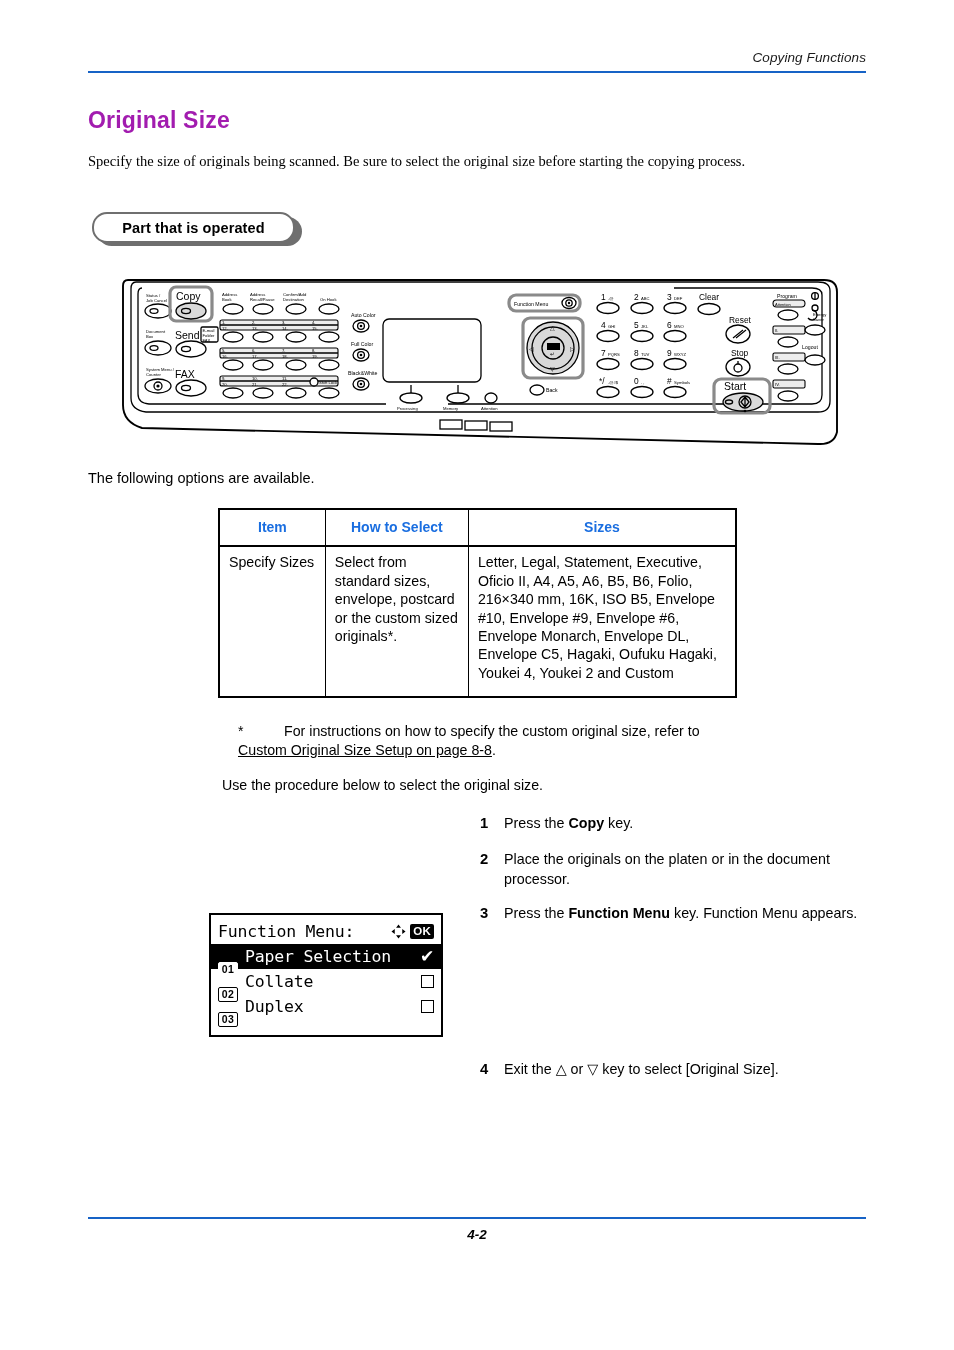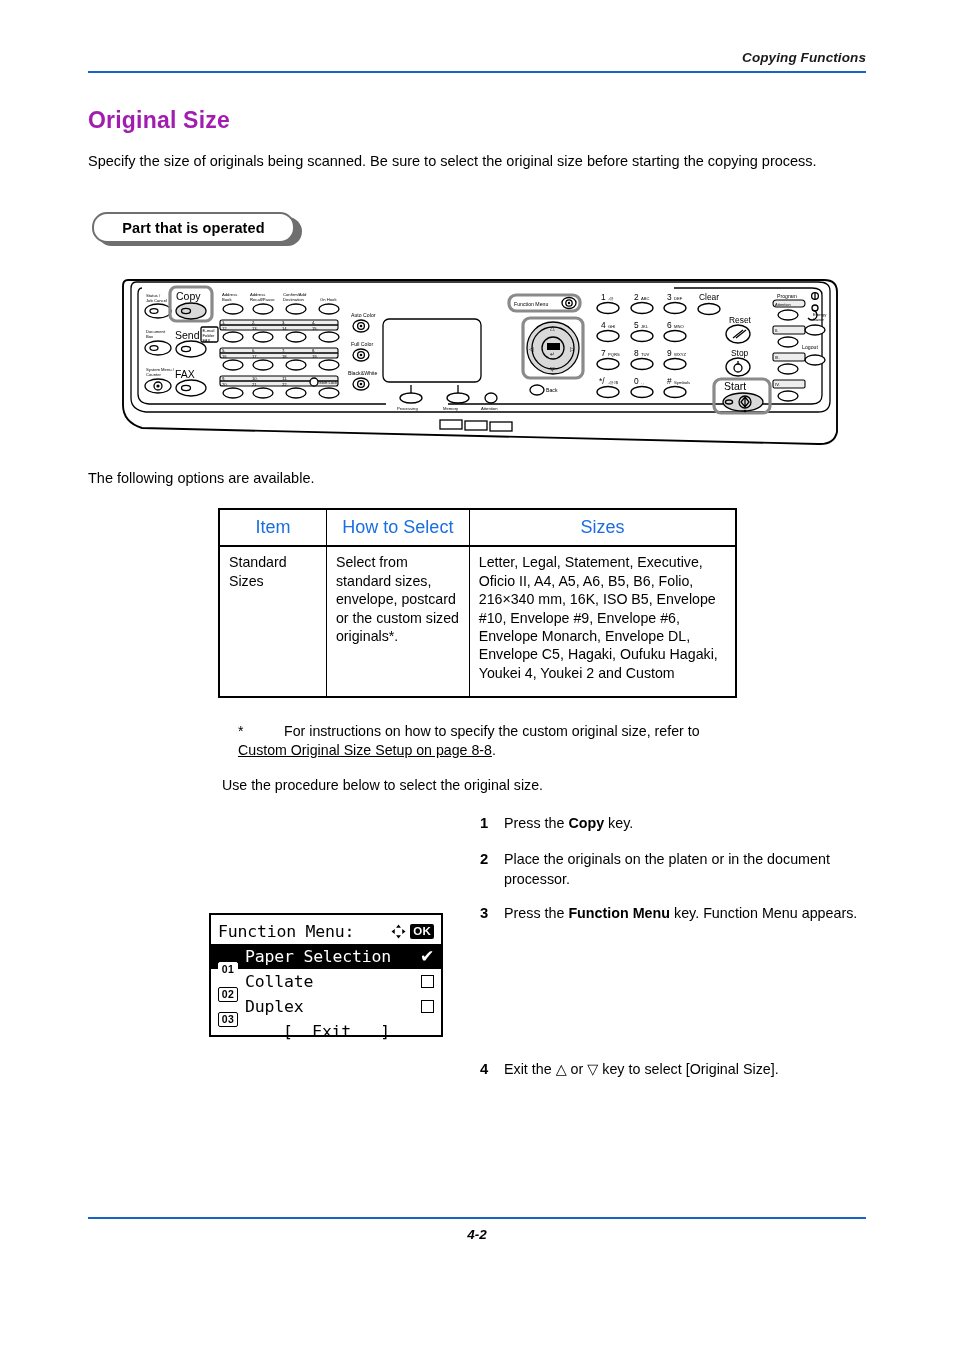--- a/index.html
+++ b/index.html
@@ -15,21 +15,20 @@
     color: #000000;
     overflow: hidden;
   }
 
   
   .page-header {
     position: absolute;
     left: 88px;
     top: 50px;
     width: 778px;
-    font-weight: bold;
   }
   .page-header .hdr-text {
     text-align: right;
     font-style: italic;
     font-size: 13.5px;
     color: #1a1a1a;
     letter-spacing: .1px;
   }
   .page-header .hdr-rule {
     margin-top: 6px;
@@ -48,20 +47,21 @@
     color: #a21caf;
     letter-spacing: .2px;
   }
   .intro {
     position: absolute;
     left: 88px;
     top: 152px;
     width: 760px;
     font-size: 14.5px;
     line-height: 19px;
+    font-family: Liberation Serif, serif;
   }
 
   
   .pill-wrap {
     position: absolute;
     left: 92px;
     top: 212px;
     width: 215px;
     height: 48px;
   }
@@ -124,25 +124,25 @@
     border-right: 1px solid #000;
     padding: 6px 9px 7px 9px;
     vertical-align: top;
     font-size: 14.2px;
     line-height: 18.4px;
     text-align: left;
   }
   .tbl thead th {
     border-bottom: 2px solid #000;
     color: #1a6ee0;
-    font-weight: normal;
+    font-weight: bold;
     text-align: center;
     padding-top: 8px;
     padding-bottom: 9px;
-    font-size: 18px;
+    font-size: 14px;
   }
   .col-item  { width: 92px; }
   .col-how   { width: 132px; }
   .col-sizes { width: 271px; }
   .tbl td.cell-sizes { padding-bottom: 14px; }
 
   
   .footnote {
     position: absolute;
     left: 238px;
@@ -579,21 +579,21 @@
 <table class="tbl">
   <thead>
     <tr>
       <th class="col-item">Item</th>
       <th class="col-how">How to Select</th>
       <th class="col-sizes">Sizes</th>
     </tr>
   </thead>
   <tbody>
     <tr>
-      <td>Standard Sizes</td>
+      <td>Specify Sizes</td>
       <td>Select from standard sizes, envelope, postcard or the custom sized originals*.</td>
       <td class="cell-sizes">Letter, Legal, Statement, Executive, Oficio II, A4, A5, A6, B5, B6, Folio, 216×340 mm, 16K, ISO B5, Envelope #10, Envelope #9, Envelope #6, Envelope Monarch, Envelope DL, Envelope C5, Hagaki, Oufuku Hagaki, Youkei 4, Youkei 2 and Custom</td>
     </tr>
   </tbody>
 </table>
 
 <div class="footnote">
   <span class="star">*</span>
   <span class="fn-body"><span>For instructions on how to specify the custom original size, refer to </span><span class="fn-link">Custom Original Size Setup on page 8-8</span><span>.</span></span>
 </div>
@@ -642,19 +642,18 @@
     <span class="lcd-label">Collate</span>
     <span class="chk-box"></span>
   </div>
 
   <div class="lcd-row">
     <span class="idx">03</span>
     <span class="lcd-label">Duplex</span>
     <span class="chk-box"></span>
   </div>
 
-  <div class="lcd-row exit">[  Exit   ]</div>
 </div>
 
 <div class="page-footer">
   <div class="ftr-rule"></div>
   <div class="ftr-text">4-2</div>
 </div>
 
 </body></html>

